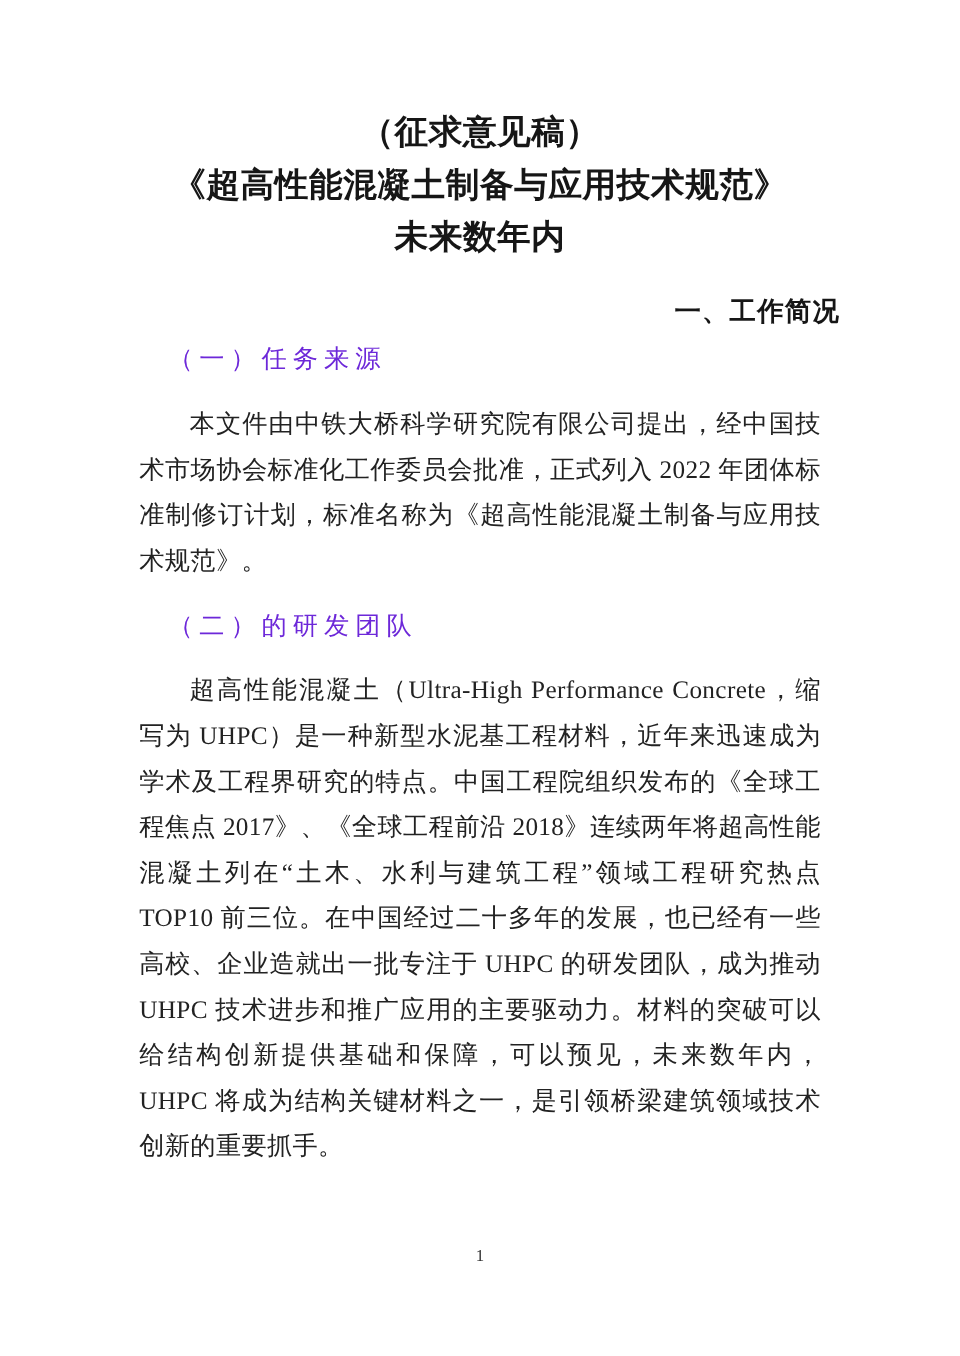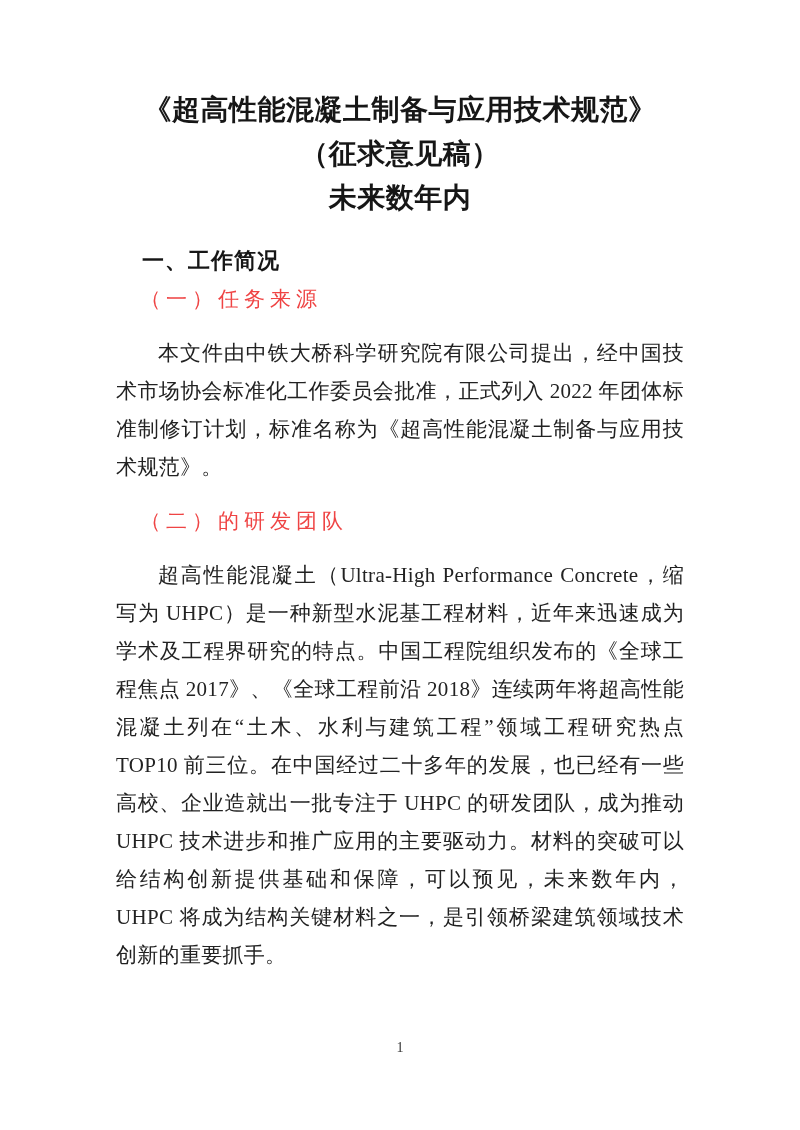--- a/index.html
+++ b/index.html
@@ -33,30 +33,31 @@
   }
   .section-heading {
     margin: 22px 0 0 0;
     font-family: "DejaVu Sans", "Liberation Sans", sans-serif;
     font-size: 22px;
     font-weight: 700;
     line-height: 38px;
     text-indent: 42px;
     color: #161616;
     letter-spacing: 1px;
+    text-align: right;
   }
   .subheading {
     margin: 0;
     font-family: "Liberation Serif", "DejaVu Serif", serif;
     font-size: 21px;
     font-weight: 400;
     line-height: 38px;
     text-indent: 40px;
     letter-spacing: 5px;
-    color: #ef4444;
+    color: #6d28d9;
   }
   .body-para {
     margin: 16px;
     font-family: "Liberation Serif", "DejaVu Serif", serif;
     font-size: 21px;
     line-height: 38px;
     text-align: justify;
     text-align-last: left;
     text-indent: 2em;
     letter-spacing: 0.3px;
@@ -73,22 +74,22 @@
     color: #333333;
   }
 </style>
 </head>
 <body>
 
 <div class="page">
   <div class="content">
 
     <h1 class="doc-title">
+      <div>（征求意见稿）</div>
       <div>《超高性能混凝土制备与应用技术规范》</div>
-      <div>（征求意见稿）</div>
       <div>未来数年内</div>
     </h1>
 
     <h2 class="section-heading">一、工作简况</h2>
 
     <h3 class="subheading">（一）任务来源</h3>
     <p class="body-para">本文件由中铁大桥科学研究院有限公司提出，经中国技术市场协会标准化工作委员会批准，正式列入 2022 年团体标准制修订计划，标准名称为《超高性能混凝土制备与应用技术规范》。</p>
 
     <h3 class="subheading">（二）的研发团队</h3>
     <p class="body-para">超高性能混凝土（Ultra-High Performance Concrete，缩写为 UHPC）是一种新型水泥基工程材料，近年来迅速成为学术及工程界研究的特点。中国工程院组织发布的《全球工程焦点 2017》、《全球工程前沿 2018》连续两年将超高性能混凝土列在“土木、水利与建筑工程”领域工程研究热点 TOP10 前三位。在中国经过二十多年的发展，也已经有一些高校、企业造就出一批专注于 UHPC 的研发团队，成为推动 UHPC 技术进步和推广应用的主要驱动力。材料的突破可以给结构创新提供基础和保障，可以预见，未来数年内，UHPC 将成为结构关键材料之一，是引领桥梁建筑领域技术创新的重要抓手。</p>

